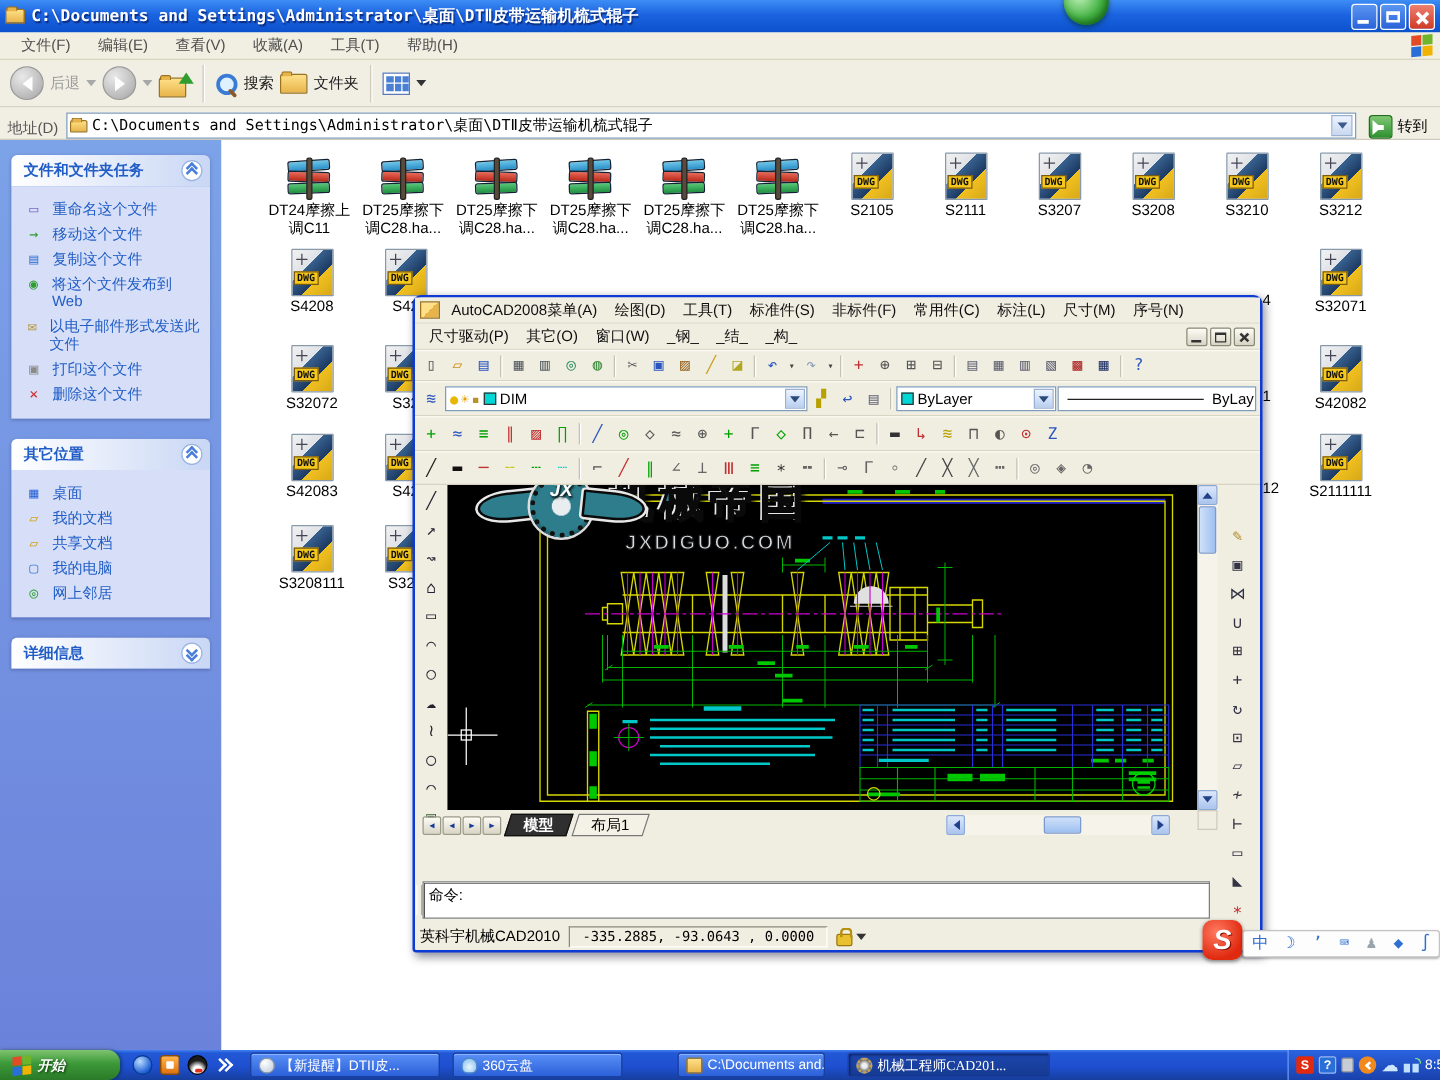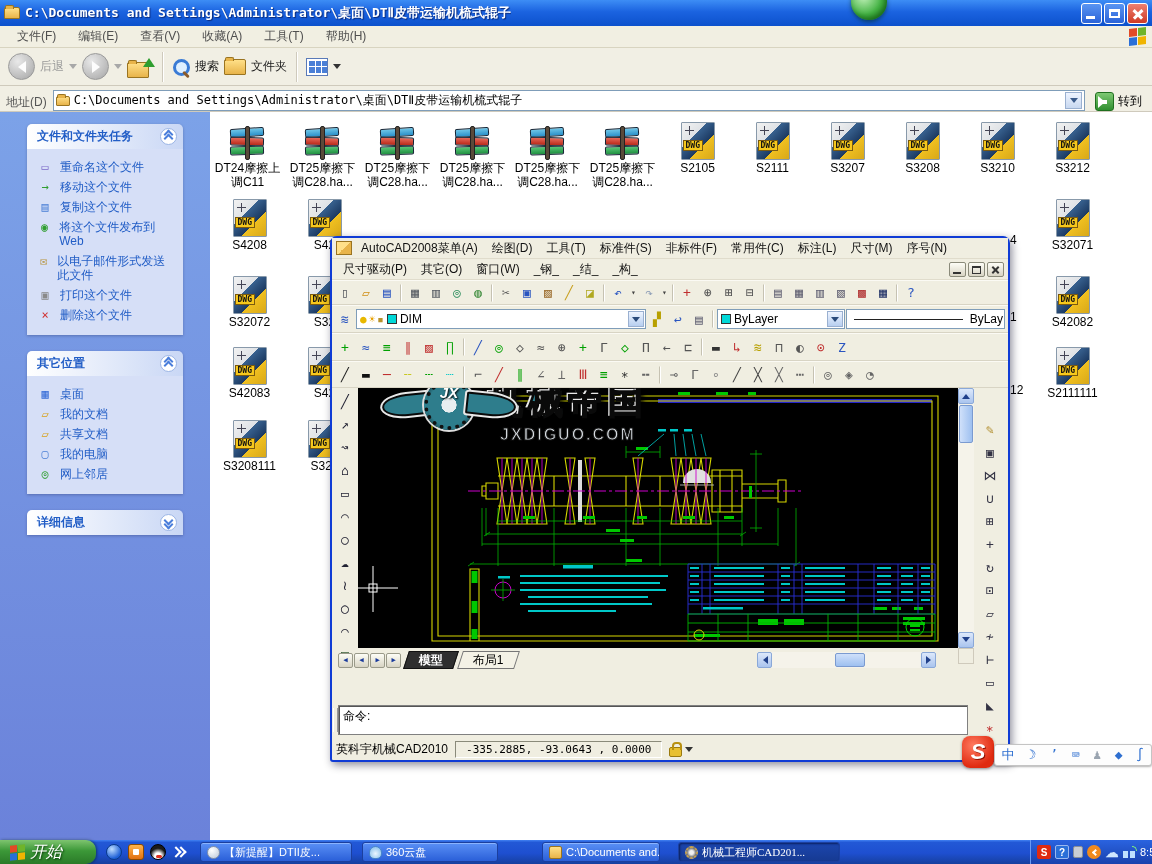--- a/index.html
+++ b/index.html
@@ -43,21 +43,21 @@
 .alabel{color:#555}
 .abox{flex:1;height:21px;background:#fff;border:1px solid #7f9db9;display:flex;align-items:center;gap:4px;padding:0 2px}
 .apath{font-family:"DejaVu Sans Mono",monospace;font-size:12px;white-space:nowrap;overflow:hidden;flex:1}
 .adrop{width:17px;height:17px;background:linear-gradient(#eef4ff,#c8d8f0);border:1px solid #9ab0d0;display:flex;align-items:center;justify-content:center}
 .adrop i{width:0;height:0;border:4px solid transparent;border-top:5px solid #3a5a8a;margin-top:4px}
 .gobtn{display:flex;align-items:center;gap:4px;padding:0 4px}
 .goicon{width:19px;height:19px;border-radius:3px;background:linear-gradient(#7ec873,#2f8f2f);border:1px solid #1f6f1f;position:relative}
 .goicon::before{content:"";position:absolute;left:4px;top:7px;width:7px;height:4px;background:#fff}
 .goicon::after{content:"";position:absolute;right:2px;top:3px;width:0;height:0;border:6px solid transparent;border-left:7px solid #fff}
 .xcontent{position:absolute;left:0;top:112px;right:0;bottom:0}
-.sidebar{position:absolute;left:0;top:0;bottom:0;width:210px;background:linear-gradient(180deg,#7ca2e8,#6b82da);padding:12px 27px;overflow:hidden}
+.sidebar{position:absolute;left:0;top:0;bottom:0;width:177px;background:linear-gradient(180deg,#7ca2e8,#6b82da);padding:12px 9px;overflow:hidden}
 .panel{margin-bottom:16px;border-radius:5px 5px 0 0;overflow:hidden;box-shadow:0 1px 3px rgba(0,0,40,.25)}
 .phead{height:25px;background:linear-gradient(90deg,#ffffff,#c9d7f5);display:flex;align-items:center;justify-content:space-between;padding:0 6px 0 10px;color:#215dc6;font-weight:bold}
 .chevc{width:17px;height:17px;border-radius:50%;background:#fff;border:1px solid #9ab4e4;position:relative}
 .chevc i,.chevc b{position:absolute;left:4px;width:7px;height:7px;border:2px solid #4a7edb;border-bottom:none;border-right:none;transform:rotate(45deg)}
 .chevc i{top:6px}.chevc b{top:2px}
 .chevc.down i{transform:rotate(225deg);top:2px}.chevc.down b{transform:rotate(225deg);top:6px}
 .pbody{background:#d6dff7;padding:8px 6px 10px 10px}
 .sb-item{display:flex;align-items:flex-start;gap:7px;padding:3px 0;color:#215dc6;cursor:pointer}
 .sb-ico{width:16px;text-align:center;font-family:"DejaVu Sans Mono",monospace;font-size:12px;line-height:14px}
 .sb-label{line-height:14px}
@@ -168,21 +168,21 @@
 #sogoulogo{position:absolute;left:962px;top:736px;width:32px;height:32px;border-radius:8px;background:radial-gradient(circle at 35% 30%,#ff7a60,#e02a10 70%);color:#fff;font-weight:bold;font-size:22px;font-style:italic;display:flex;align-items:center;justify-content:center;z-index:30;box-shadow:0 1px 3px rgba(0,0,0,.4);text-shadow:1px 1px 0 #8a1000}
 #sogoubar{position:absolute;left:994px;top:744px;width:158px;height:22px;background:#fdfdfd;border:1px solid #c4c4c4;border-radius:3px;display:flex;align-items:center;justify-content:space-around;z-index:30;box-shadow:0 1px 2px rgba(0,0,0,.3)}
 #sogoubar .sg{font-size:13px;line-height:20px;font-family:"DejaVu Sans Mono",monospace;cursor:pointer}
 
 #greenball{position:absolute;left:851px;top:-16px;width:36px;height:36px;border-radius:50%;background:radial-gradient(circle at 35% 35%,#c2f2ba,#43b243 55%,#1e7a1e);box-shadow:0 2px 4px rgba(0,40,0,.5),inset -2px -3px 5px rgba(0,60,0,.45);z-index:40}
 
 #taskbar{position:absolute;left:0;top:840px;width:1152px;height:24px;background:linear-gradient(180deg,#4181f2 0%,#2258d6 10%,#1e4fd0 55%,#163f9e 100%);z-index:50}
 #startbtn{position:absolute;left:0;top:0;width:96px;height:24px;border-radius:0 10px 10px 0;background:linear-gradient(180deg,#7ec46f 0%,#3c9838 45%,#2a7a28 100%);display:flex;align-items:center;gap:5px;padding:0 10px;box-shadow:1px 0 3px rgba(0,30,0,.5);cursor:pointer}
 #startbtn .winflag{position:static;width:15px;height:15px;grid-template-columns:7px 7px;transform:skewY(-6deg)}
 #startbtn .winflag i{height:7px}
-.startlabel{color:#fff;font-weight:normal;font-style:italic;font-size:16px;text-shadow:1px 1px 2px #0a3a0a}
+.startlabel{color:#fff;font-weight:bold;font-style:italic;font-size:11px;text-shadow:1px 1px 2px #0a3a0a}
 .qlaunch{position:absolute;left:102px;top:0;height:24px;display:flex;align-items:center;gap:6px;padding:0 4px}
 .ql{width:16px;height:16px;border-radius:3px;cursor:pointer}
 .ql1{border-radius:50%;background:radial-gradient(circle at 35% 30%,#bcdcff,#1d5fd6 70%);border:1px solid #0a3a8a}
 .ql2{background:linear-gradient(#ffb54a,#e07010);border:1px solid #8a4a00;position:relative}
 .ql2::before{content:"";position:absolute;left:4px;top:4px;width:6px;height:6px;background:#fff;border-radius:1px}
 .ql3{border-radius:50%;background:radial-gradient(circle at 50% 80%,#fff 25%,#1a1a1a 60%);border:1px solid #000;position:relative}
 .ql3::before{content:"";position:absolute;left:5px;top:10px;width:6px;height:3px;background:#e03020;border-radius:2px}
 .qlmore{position:relative;width:12px;height:16px;cursor:pointer}
 .qlmore::before,.qlmore::after{content:"";position:absolute;top:4px;width:6px;height:6px;border:2px solid #fff;border-left:none;border-bottom:none;transform:rotate(45deg)}
 .qlmore::before{left:0}.qlmore::after{left:5px}

